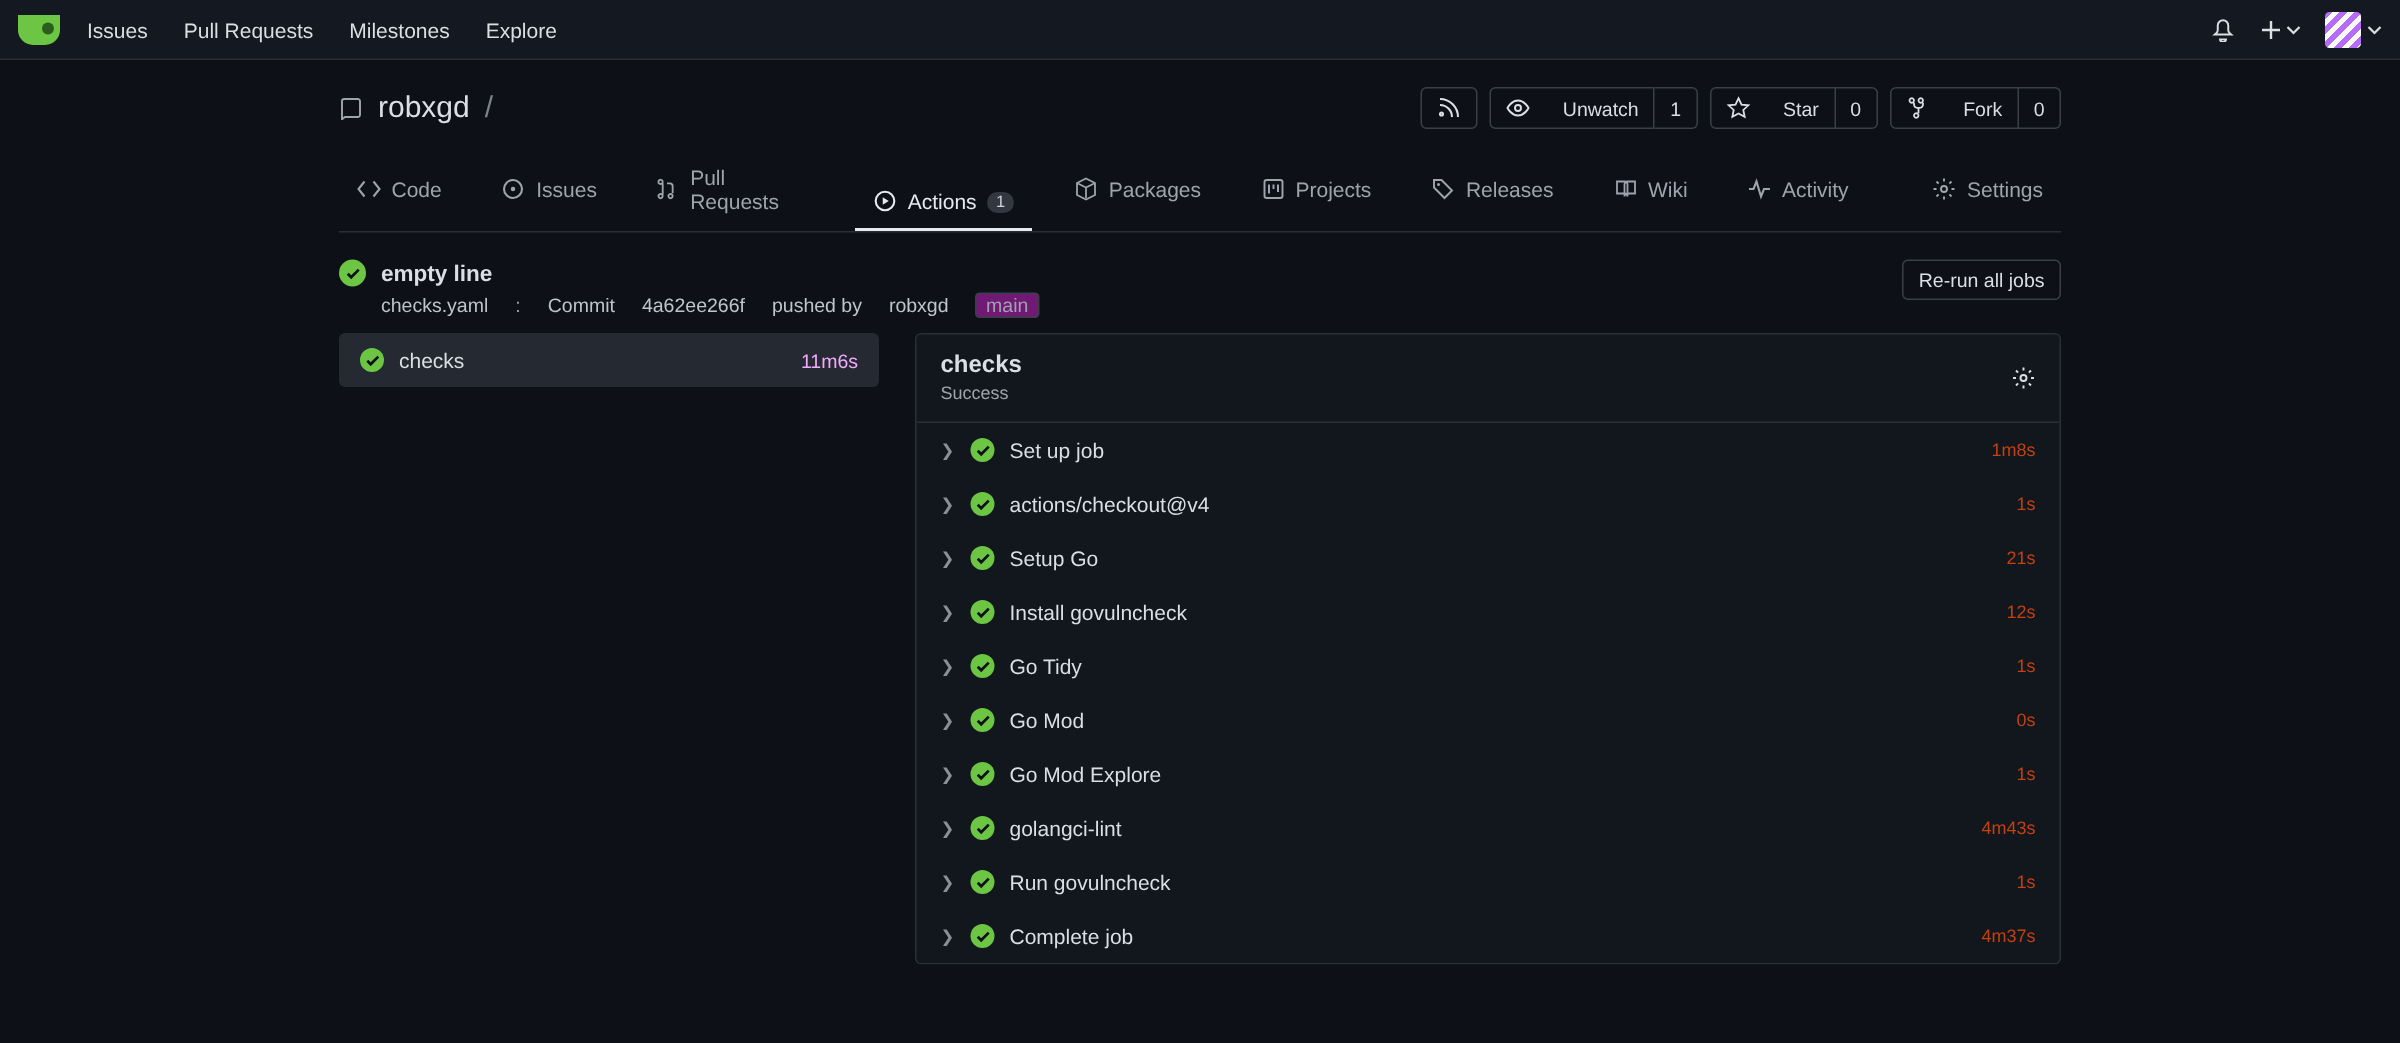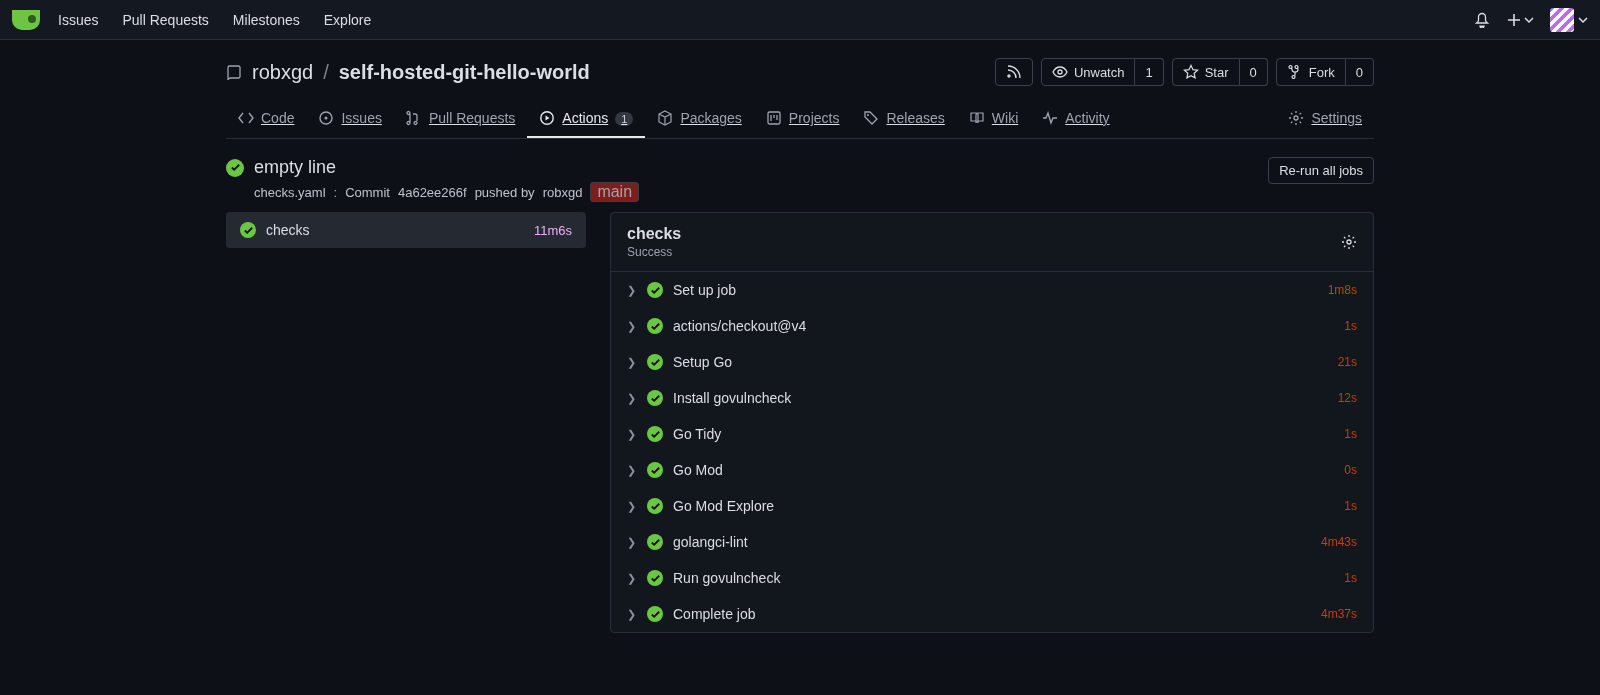--- a/index.html
+++ b/index.html
@@ -48,55 +48,55 @@
 .repo-actions { display: flex; gap: 8px; }
 .btn {
   border: 1px solid #3b3f48;
   background: transparent;
   color: #dbdee3;
   border-radius: 4px;
   padding: 5px 10px;
   font-size: 13px;
   display: inline-flex;
   align-items: flex-end;
-  gap: 6px;
+  gap: 22px;
   cursor: pointer;
 }
 .btn-group { display: inline-flex; }
 .btn-group .btn { border-radius: 0; }
 .btn-group .btn:first-child { border-radius: 4px 0 0 4px; }
 .btn-group .btn:last-child { border-radius: 0 4px 4px 0; border-left: none; }
 .btn.count { padding: 5px 10px; }
-.repo-tabs { display: flex; gap: 0; margin-top: 14px; border-bottom: 1px solid #2a2e37; text-decoration: underline; }
+.repo-tabs { display: flex; gap: 16px; margin-top: 14px; border-bottom: 1px solid #2a2e37; }
 .repo-tabs .tab {
   display: flex; align-items: center; gap: 7px;
   padding: 10px 12px;
   color: #9ea3ad;
   font-size: 14px;
   cursor: pointer;
   border-bottom: 2px solid transparent;
 }
 .repo-tabs .tab.active { color: #e7e9ed; border-bottom-color: #e7e9ed; align-items: flex-end; }
 .repo-tabs .spacer { flex: 1; }
 .tab .pill { background: #33373f; color:#cfd3da; font-size: 11px; padding: 1px 6px; border-radius: 8px; }
 .run-header {
   display:flex; justify-content:space-between; align-items:flex-start;
   padding: 18px 0 10px;
 }
-.run-title { display:flex; align-items:center; gap: 10px; font-size: 18px; font-weight:400;text-align:center; }
+.run-title { display:flex; align-items:center; gap: 10px; font-size: 15px; font-weight:700;text-align:center; }
 .status-check {
   width:18px; height:18px; border-radius:50%;
   background:#6cc644;
   display:inline-flex; align-items:center; justify-content:center;
   flex-shrink:0;
 }
 .status-check svg { width:11px; height:11px; }
-.run-sub { color:#9ea3ad; font-size:13px; margin-top:4px; margin-left:28px; display:flex; align-items:center; gap:8px; flex-wrap:wrap;justify-content:center; }
+.run-sub { color:#9ea3ad; font-size:13px; margin-top:4px; margin-left:28px; display:flex; align-items:center; gap:18px; flex-wrap:wrap;justify-content:center; }
 .run-sub .wf, .run-sub .commit-text, .run-sub .hash, .run-sub .pushed, .run-sub .user { color:#bfc3cb; }
-.branch-chip { background:#7f1d1d; color:#9ea3ad; font-size:16px; padding:0 6px; border-radius:3px; border:1px solid #3b3f48; }
+.branch-chip { background:#701a75; color:#9ea3ad; font-size:13px; padding:0 6px; border-radius:3px; border:1px solid #3b3f48; }
 .run-body { display:flex; gap:24px; align-items:flex-start; }
 .job-list { width: 360px; }
 .job-item {
   background:#252931;
   border-radius:4px;
   padding:10px 14px;
   display:flex; align-items:center; gap:10px;
   color:#dbdee3;
 }
 .job-item .time { margin-left:auto; color:#f0abfc; font-size:13px; }
@@ -161,21 +161,20 @@
 <div class="container">
 
   <div class="repo-header">
     <div class="repo-title-row">
       <div class="repo-title">
         <svg class="oct muted" viewBox="0 0 16 16">
             <path fill="none" stroke="currentColor" stroke-width="1.3" d="M2 3.5A1.5 1.5 0 0 1 3.5 2h9A1.5 1.5 0 0 1 14 3.5v9a1.5 1.5 0 0 1-1.5 1.5H4l-2 1.5V3.5Z"></path>
           </svg>
         <a href="#">robxgd</a>
         <span class="sep">/</span>
-        <a href="#" style="font-weight:600">self-hosted-git-hello-world</a>
       </div>
       <div class="repo-actions">
         <button class="btn">
           <svg class="oct" viewBox="0 0 16 16">
               <path d="M2 6a8 8 0 0 1 8 8M2 2a12 12 0 0 1 12 12M3 13a1 1 0 1 0 0-2 1 1 0 0 0 0 2Z" fill="none" stroke="currentColor" stroke-width="1.4"></path>
             </svg>
         </button>
         <div class="btn-group">
           <button class="btn">
             <svg class="oct" viewBox="0 0 16 16">

